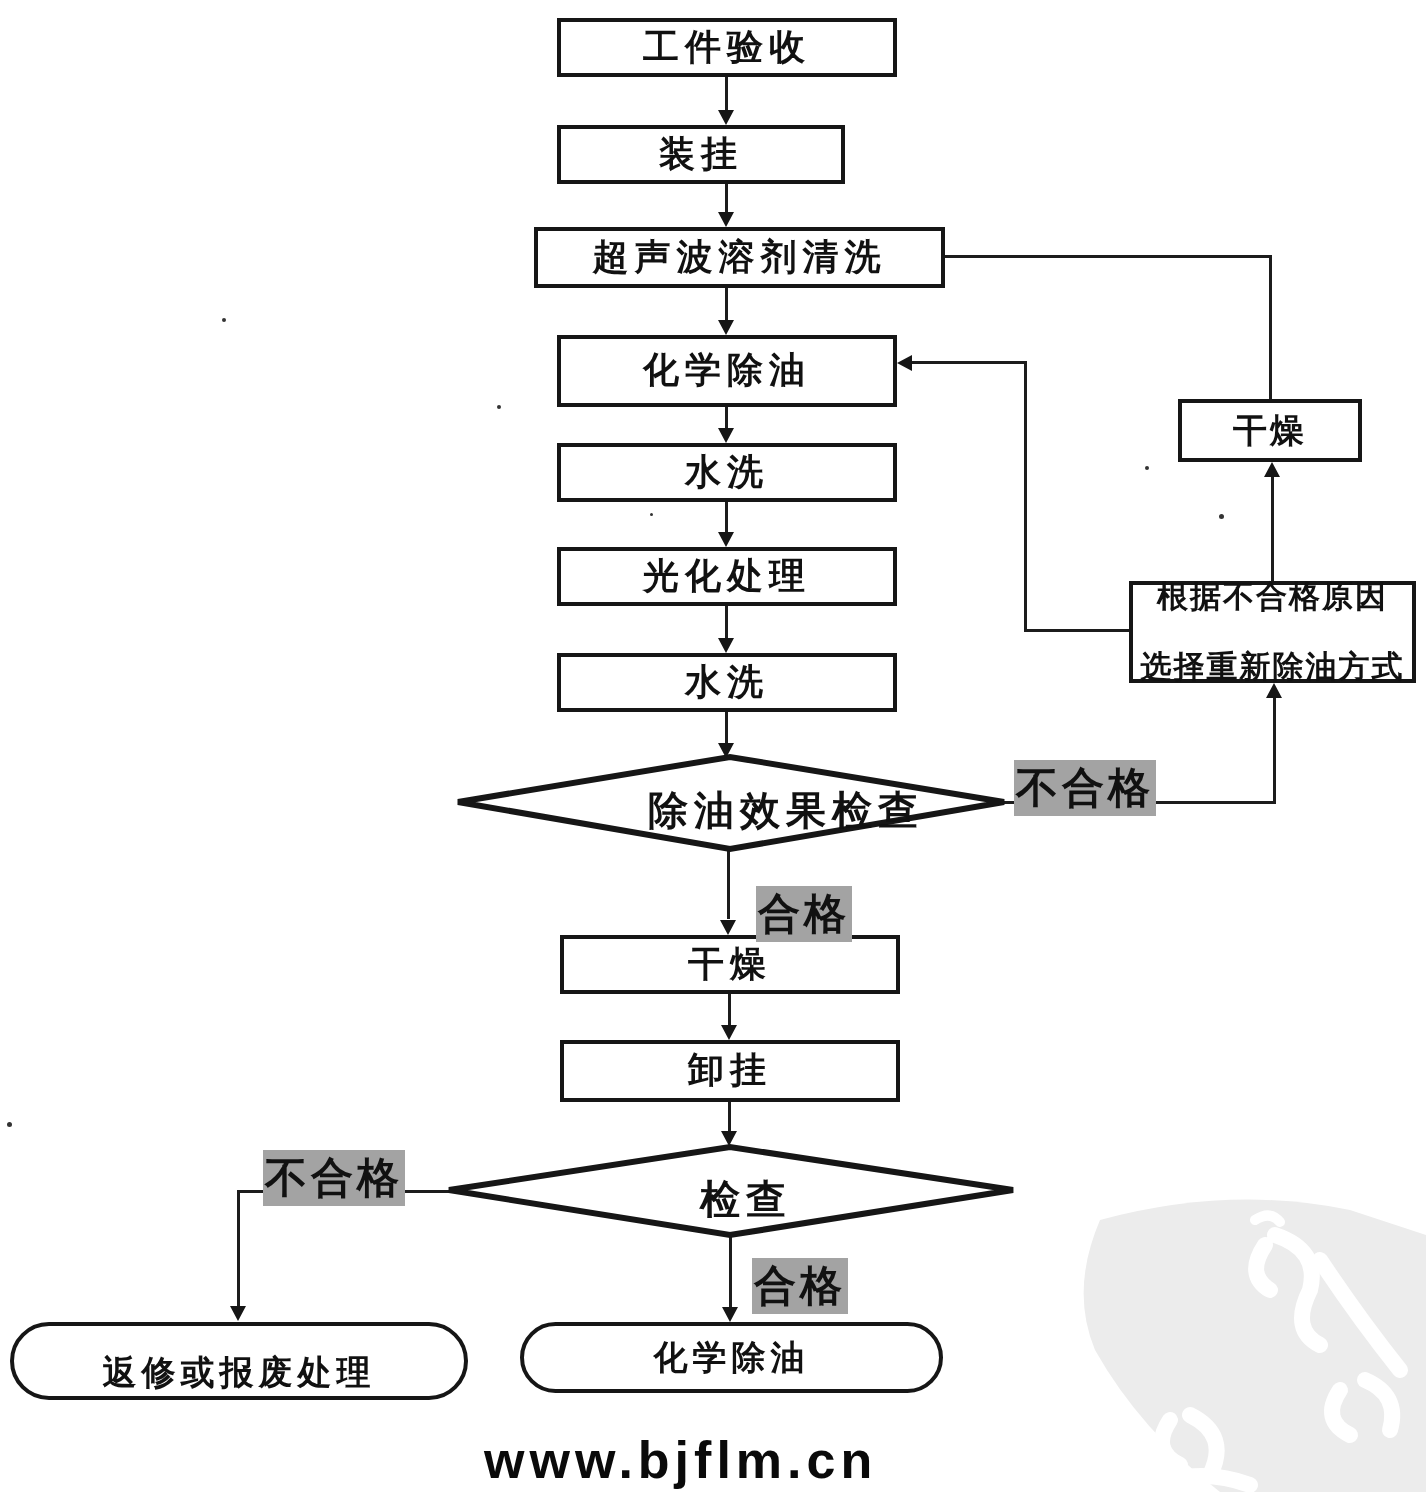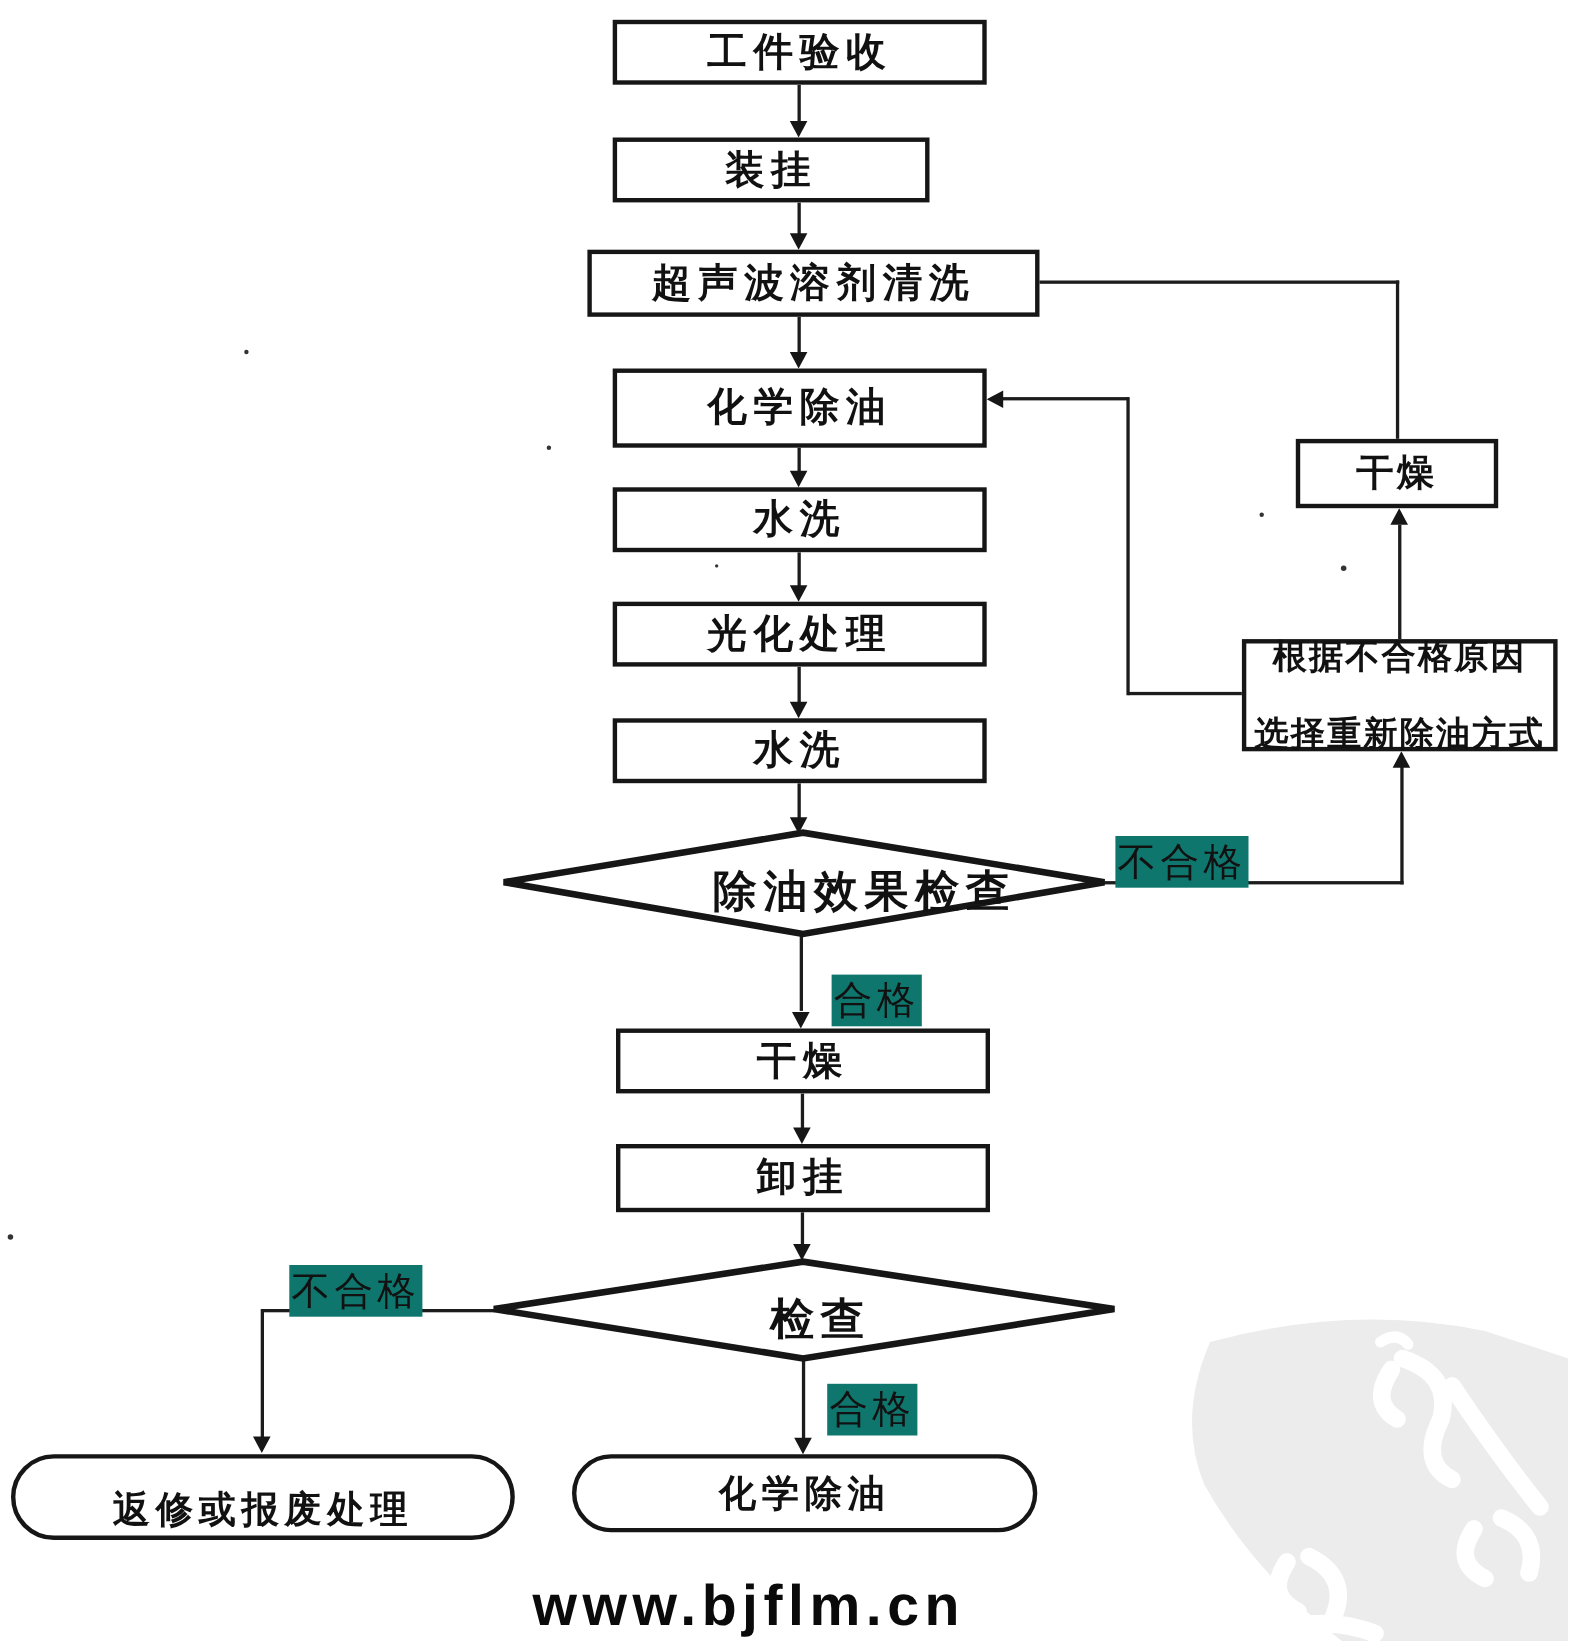--- a/index.html
+++ b/index.html
@@ -30,21 +30,21 @@
   .arr.down{border-left:8px solid transparent;border-right:8px solid transparent;border-top:15px solid #161616;}
   .arr.up{border-left:8px solid transparent;border-right:8px solid transparent;border-bottom:15px solid #161616;}
   .arr.left{border-top:8px solid transparent;border-bottom:8px solid transparent;border-right:15px solid #161616;}
   
   .diamond{position:absolute;z-index:2;}
   .diamond-label{
     position:absolute;z-index:3;font-size:40px;font-weight:700;letter-spacing:6px;white-space:nowrap;
   }
   
   .branch-label{
-    position:absolute;z-index:3;font-size:35px;font-weight:400;letter-spacing:4px;white-space:nowrap;background:#0f766e;padding:0 2px;
+    position:absolute;z-index:3;font-size:42px;font-weight:700;letter-spacing:4px;white-space:nowrap;background:#a3a3a3;padding:0 2px;
   }
   
   .caption{
     position:absolute;z-index:4;font-size:40px;font-weight:600;letter-spacing:3px;white-space:nowrap;
   }
   .watermark-url{
     position:absolute;z-index:5;font-family:"Liberation Sans","DejaVu Sans",sans-serif;
     font-size:52px;font-weight:900;letter-spacing:5px;white-space:nowrap;color:#0a0a0a;
   }
   .speck{position:absolute;background:#333;border-radius:50%;z-index:1;}

